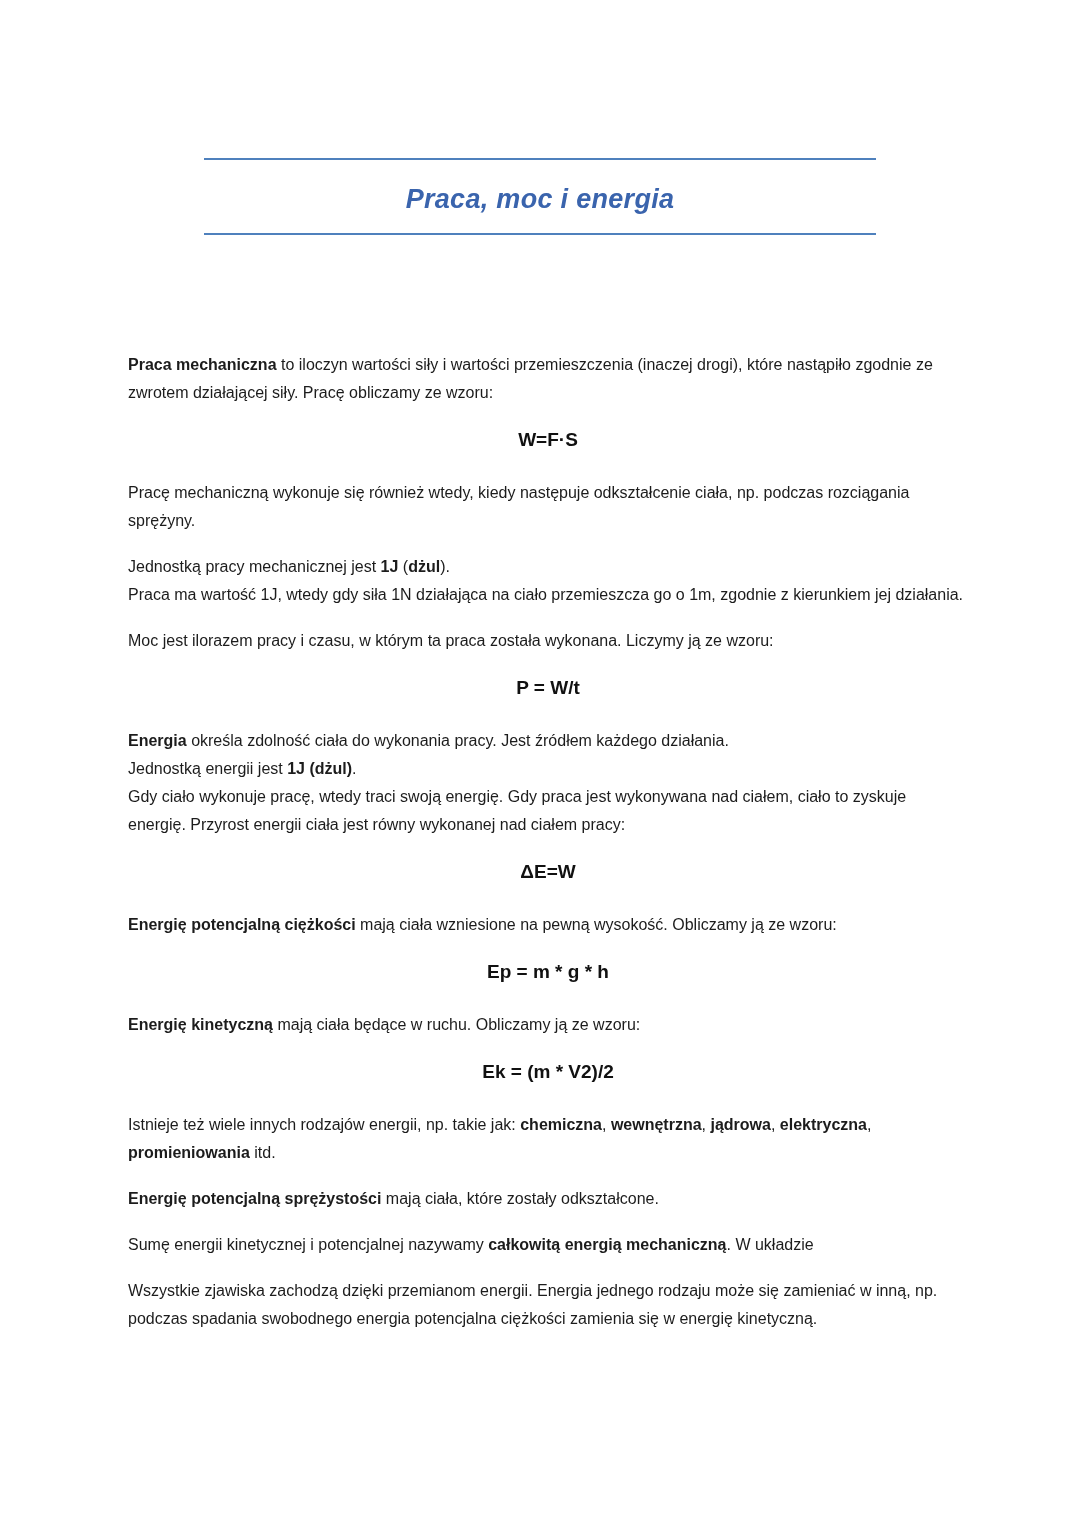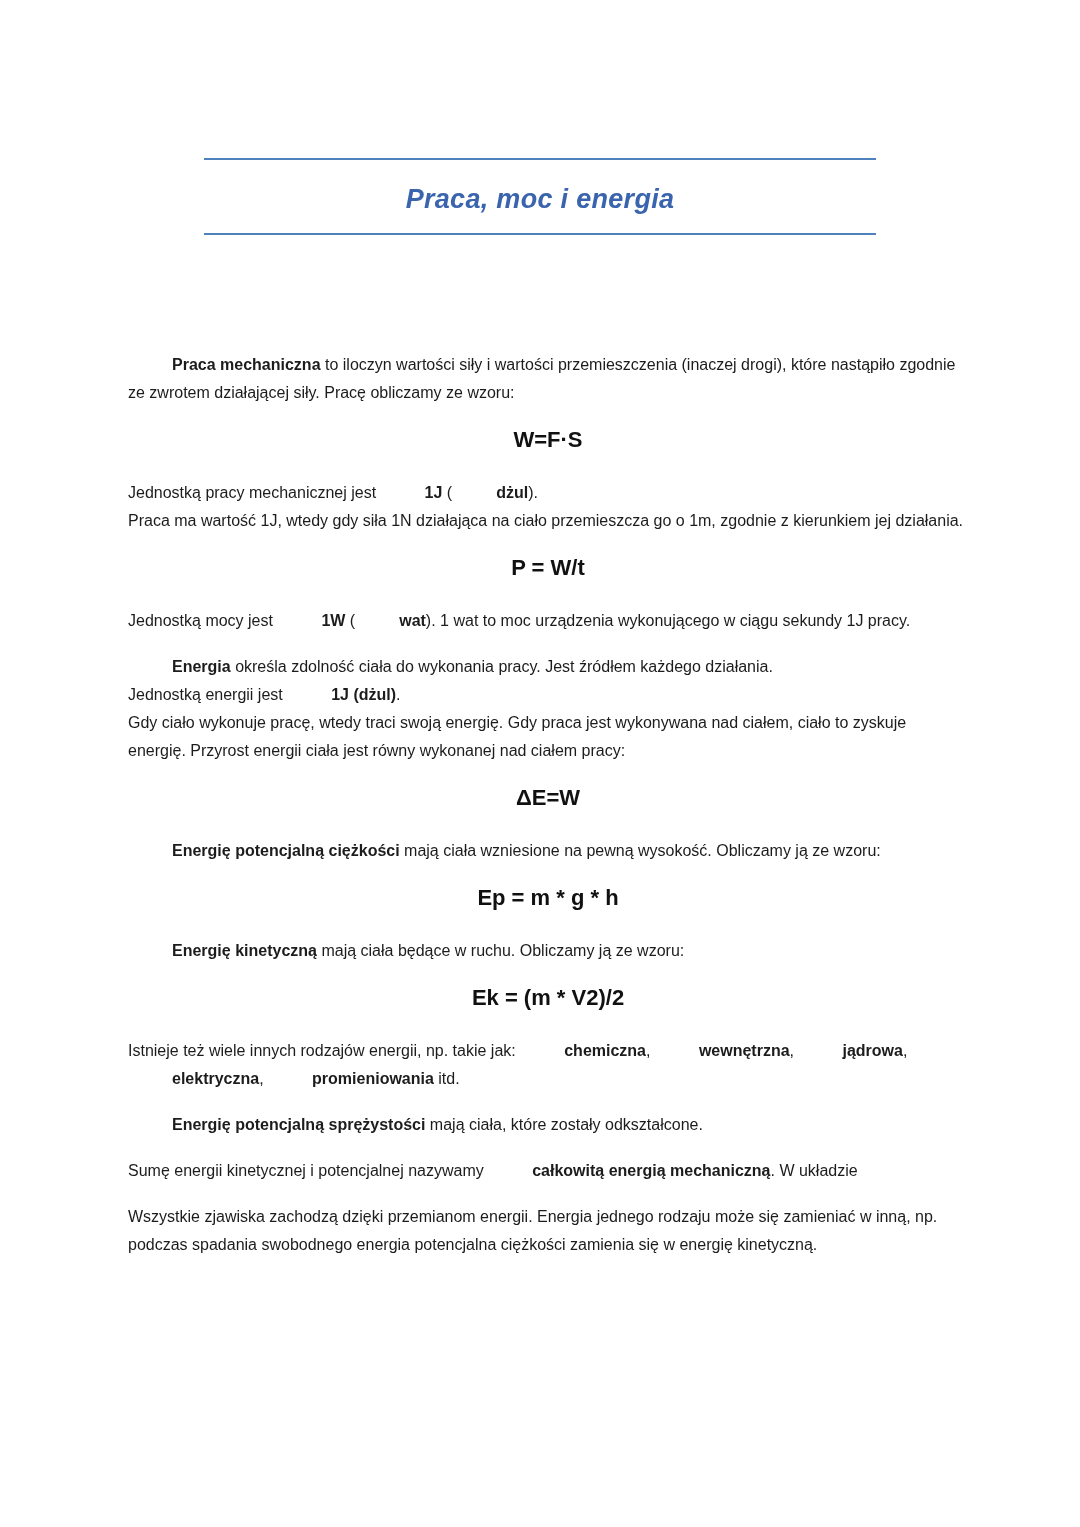--- a/index.html
+++ b/index.html
@@ -37,43 +37,44 @@
   .document-body {
     width: 840px;
     margin: 116px 0 0 128px;
     font-size: 16px;
     line-height: 28px;
   }
   p.para { margin: 0 0 18px 0; }
   p.formula {
     margin: 0 0 24px 0;
     text-align: center;
-    font-size: 22px;
+    font-size: 19px;
     font-weight: bold;
     line-height: 30px;
     color: #111111;
   }
-  .bold { font-weight: bold; margin-left: 44px; }
+  .bold { font-weight: bold; }
 </style>
 </head>
 <body>
 
 <div class="page">
   <header class="title-block">
     <div class="rule"></div>
     <h1 class="page-title">Praca, moc i energia</h1>
     <div class="rule"></div>
   </header>
 
   <main class="document-body">
       <p class="para"><span class="bold">Praca mechaniczna</span><span> to iloczyn wartości siły i wartości przemieszczenia (inaczej drogi), które nastąpiło zgodnie ze zwrotem działającej siły. Pracę obliczamy ze wzoru:</span></p>
       <p class="formula">W=F·S</p>
+      <p class="para"><span>Pracę mechaniczną wykonuje się również wtedy, kiedy następuje odkształcenie ciała, np. podczas rozciągania sprężyny.</span></p>
       <p class="para"><span>Jednostką pracy mechanicznej jest </span><span class="bold">1J</span><span> (</span><span class="bold">dżul</span><span>).</span><br><span>Praca ma wartość 1J, wtedy gdy siła 1N działająca na ciało przemieszcza go o 1m, zgodnie z kierunkiem jej działania.</span></p>
+      <p class="para"><span>Moc jest ilorazem pracy i czasu, w którym ta praca została wykonana. Liczymy ją ze wzoru:</span></p>
       <p class="formula">P = W/t</p>
-      <p class="para"><span>Jednostką mocy jest </span><span class="bold">1W</span><span> (</span><span class="bold">wat</span><span>). 1 wat to moc urządzenia wykonującego w ciągu sekundy 1J pracy.</span></p>
       <p class="para"><span class="bold">Energia</span><span> określa zdolność ciała do wykonania pracy. Jest źródłem każdego działania.</span><br><span>Jednostką energii jest </span><span class="bold">1J (dżul)</span><span>.</span><br><span>Gdy ciało wykonuje pracę, wtedy traci swoją energię. Gdy praca jest wykonywana nad ciałem, ciało to zyskuje energię. Przyrost energii ciała jest równy wykonanej nad ciałem pracy:</span></p>
       <p class="formula">ΔE=W</p>
       <p class="para"><span class="bold">Energię potencjalną ciężkości</span><span> mają ciała wzniesione na pewną wysokość. Obliczamy ją ze wzoru:</span></p>
       <p class="formula">Ep = m * g * h</p>
       <p class="para"><span class="bold">Energię kinetyczną</span><span> mają ciała będące w ruchu. Obliczamy ją ze wzoru:</span></p>
       <p class="formula">Ek = (m * V2)/2</p>
       <p class="para"><span>Istnieje też wiele innych rodzajów energii, np. takie jak: </span><span class="bold">chemiczna</span><span>, </span><span class="bold">wewnętrzna</span><span>, </span><span class="bold">jądrowa</span><span>, </span><span class="bold">elektryczna</span><span>, </span><span class="bold">promieniowania</span><span> itd.</span></p>
       <p class="para"><span class="bold">Energię potencjalną sprężystości</span><span> mają ciała, które zostały odkształcone.</span></p>
       <p class="para"><span>Sumę energii kinetycznej i potencjalnej nazywamy </span><span class="bold">całkowitą energią mechaniczną</span><span>. W układzie</span></p>
       <p class="para"><span>Wszystkie zjawiska zachodzą dzięki przemianom energii. Energia jednego rodzaju może się zamieniać w inną, np. podczas spadania swobodnego energia potencjalna ciężkości zamienia się w energię kinetyczną.</span></p>

